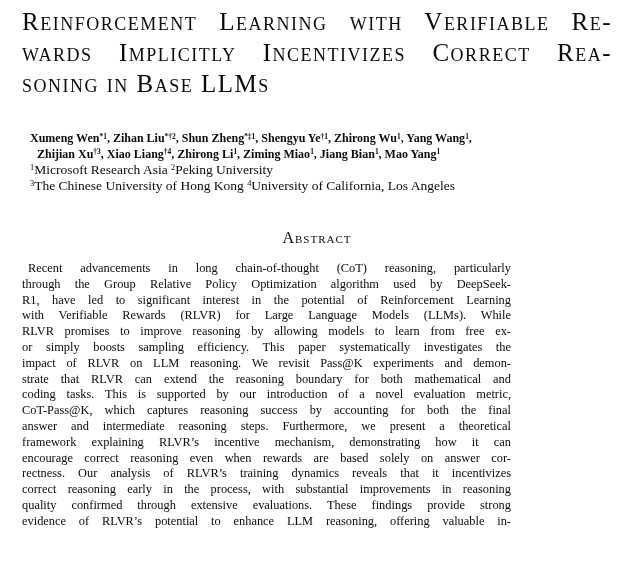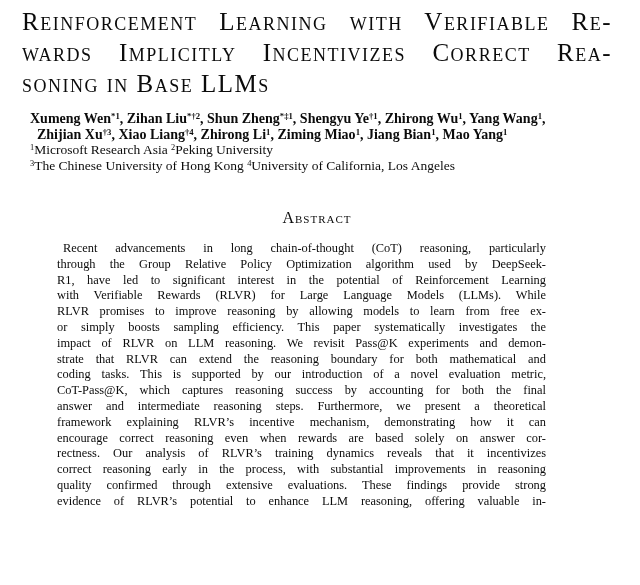--- a/index.html
+++ b/index.html
@@ -33,24 +33,24 @@
   .title-line {
     text-align: justify;
     text-align-last: justify;
   }
   .title-line.last {
     text-align-last: left;
   }
 
   
   .authors {
-    margin-top: 12px;
+    margin-top: 32px;
     padding-left: 8px;
     font-weight: bold;
-    font-size: 14px;
+    font-size: 12px;
     line-height: 15.5px;
   }
   .author-line.indent { padding-left: 7px; }
   .affils {
     padding-left: 8px;
     font-size: 13.5px;
     line-height: 15.5px;
     font-weight: normal;
   }
   sup.sc {
@@ -67,21 +67,20 @@
     margin-top: 36px;
     text-align: center;
     font-variant: small-caps;
     font-size: 16px;
     letter-spacing: 1px;
     font-weight: 500;
     line-height: 18px;
   }
   .abstract-body {
     margin-top: 14px;
-    margin-left: 35px;
     width: 489px;
     font-size: 12.4px;
     line-height: 15.8px;
   }
   .abs-line {
     text-align: justify;
     text-align-last: justify;
   }
   .abs-line.first { text-indent: 6px; }
   .abs-line.last { text-align-last: left; }

